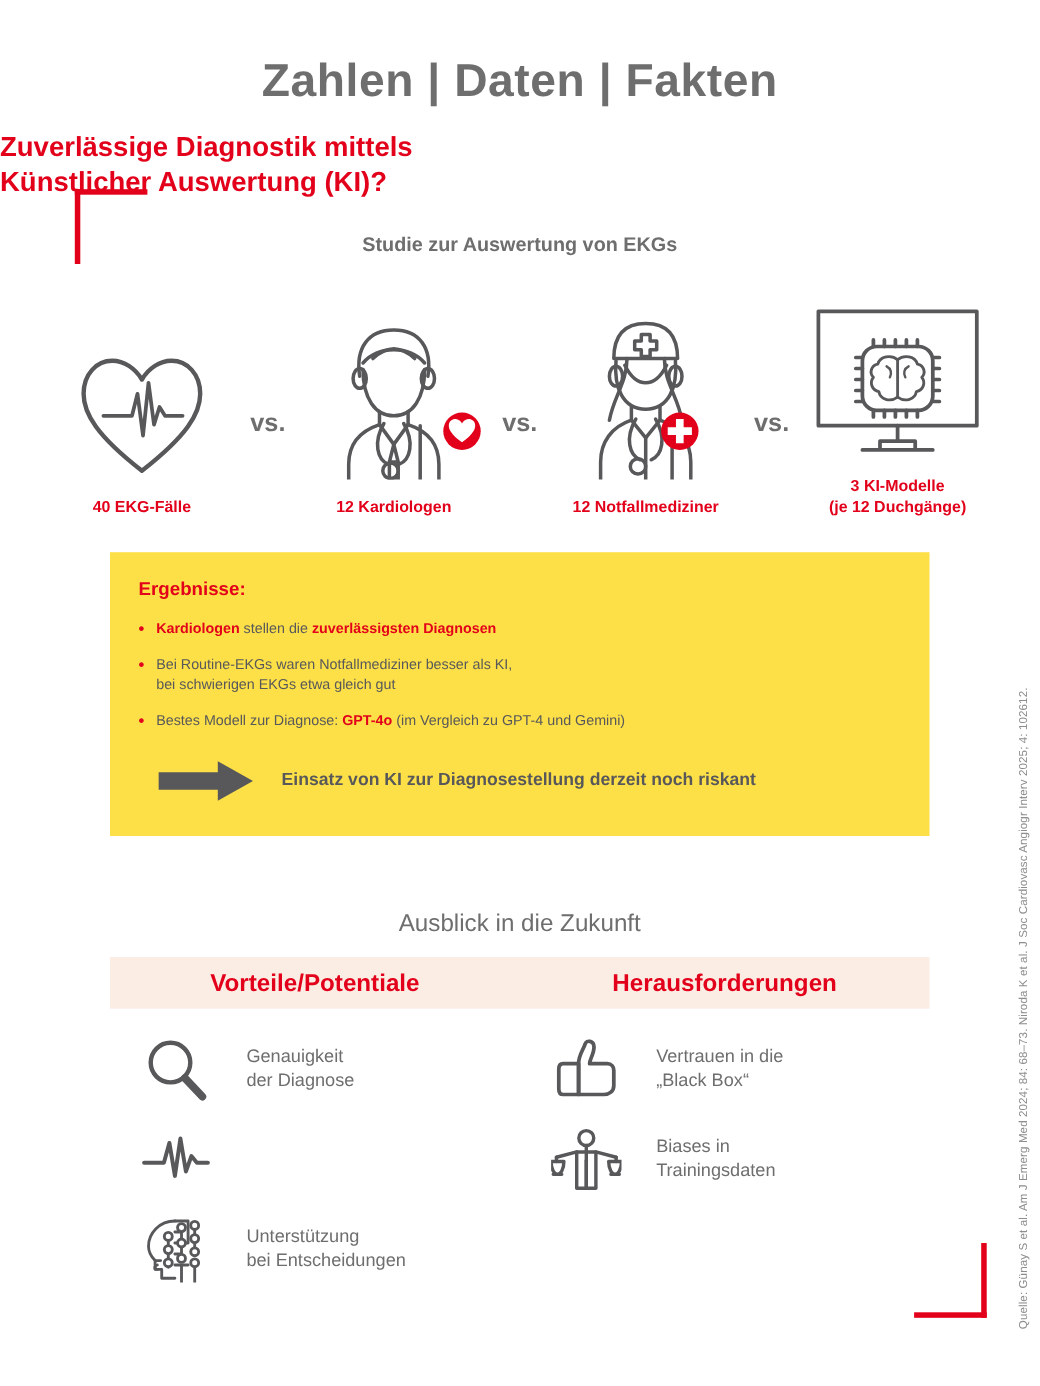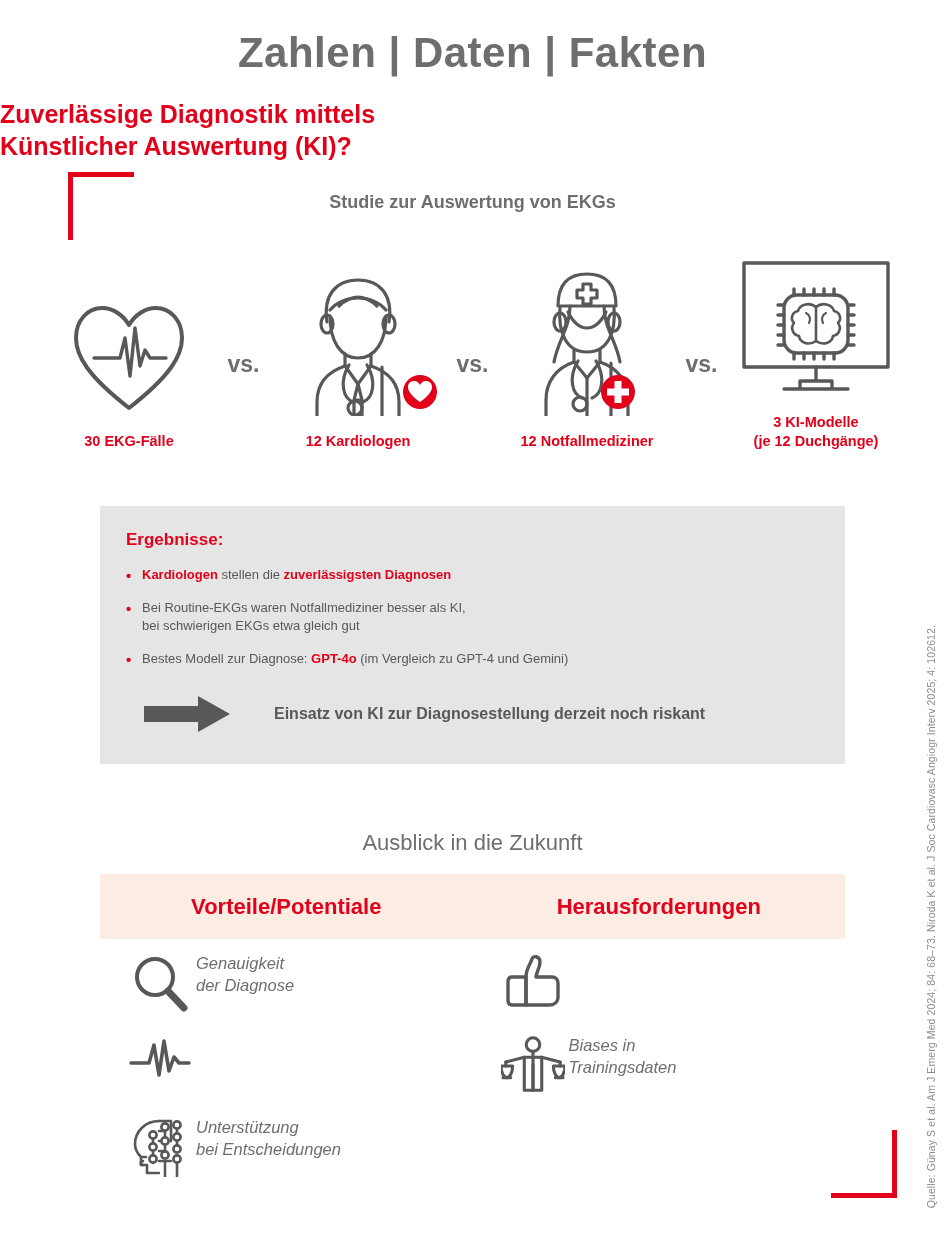--- a/index.html
+++ b/index.html
@@ -15,21 +15,21 @@
   
   .corner { position: absolute; }
   .corner-tl { left: 68px; top: 172px; width: 66px; height: 68px;
     border-left: 5px solid #e2001a; border-top: 5px solid #e2001a; }
   .corner-br { right: 48px; bottom: 62px; width: 66px; height: 68px;
     border-right: 5px solid #e2001a; border-bottom: 5px solid #e2001a; }
 
   
   .title-main {
     text-align:center; color:#6e6e6e; font-size:42px; font-weight:700;
-    letter-spacing:0.5px; padding-top:30px; line-height:1.1;
+    letter-spacing:0.5px; padding-top:50px; line-height:1.1;
   }
   .title-sub {
     text-align:left; color:#e2001a; font-size:25px; font-weight:700;
     line-height:1.28; margin-top:22px;
   }
   .title-study {
     text-align:center; color:#6e6e6e; font-size:18px; font-weight:700;
     margin-top:30px;
   }
 
@@ -44,50 +44,50 @@
     margin-top:16px; color:#e2001a; font-size:14.5px; font-weight:700;
     text-align:center; line-height:1.28;
   }
   .vs-sep {
     color:#6e6e6e; font-size:23px; font-weight:700; width:54px;
     text-align:center; padding-bottom:72px; flex:none;
   }
 
   
   .results {
-    margin:56px 100px 0 100px; background:#e5e5e5;
+    margin:32px 100px 0 100px; background:#fde047;
     padding:24px 26px 30px 26px;
   }
   .results-title { color:#e2001a; font-size:17px; font-weight:700; }
   .bullet-list { margin-top:16px; }
   .bullet {
     position:relative; padding-left:16px; margin-bottom:14px;
     color:#58585a; font-size:13px; line-height:1.42;
   }
   .bullet::before {
     content:"•"; position:absolute; left:0; top:-1px;
     color:#e2001a; font-size:15px; font-weight:700;
   }
   .bullet .hl { color:#e2001a; font-weight:700; }
-  .conclusion { display:flex; align-items:center; gap:44px; margin-top:26px; padding-left:18px; }
+  .conclusion { display:flex; align-items:center; gap:26px; margin-top:26px; padding-left:18px; }
   .conclusion-text { color:#58585a; font-size:16px; font-weight:700; }
 
   
   .outlook-title {
     text-align:center; color:#6e6e6e; font-size:22px; font-weight:400;
     margin-top:66px;
   }
   .outlook-band {
-    margin:18px 100px 0 100px; background:#fbece4; height:65px;
+    margin:18px 100px 0 100px; background:#fbece4; height:47px;
     display:flex; align-items:center;
   }
   .band-half { flex:1; text-align:center; color:#e2001a; font-size:22px; font-weight:700; }
   .outlook-cols { display:flex; margin:14px 100px 0 100px; }
   .outlook-col { flex:1; }
-  .outlook-item { display:flex; align-items:flex-start; gap:4px; height:82px; padding-left:28px;font-style:italic; }
+  .outlook-item { display:flex; align-items:center; gap:32px; height:82px; padding-left:28px; }
   .outlook-art { width:64px; flex:none; display:flex; align-items:center; justify-content:center; }
   .outlook-text { color:#6e6e6e; font-size:16.5px; line-height:1.33; }
 
   
   .source {
     position:absolute; right:8px; bottom:52px;
     writing-mode:vertical-rl; transform:rotate(180deg);
     color:#8d8d8d; font-size:10.5px; letter-spacing:0.1px; white-space:nowrap;
   }
 </style>
@@ -108,21 +108,21 @@
 
   <div class="compare-row">
 
     <div class="compare-item">
       <div class="compare-art">
         <svg width="122" height="118" viewBox="0 0 122 118">
           <path d="M61 110 C20 78 8 58 8 40 C8 22 20 10 34 10 C45 10 55 17 61 27 C67 17 77 10 88 10 C102 10 114 22 114 40 C114 58 102 78 61 110 Z" fill="none" stroke="#58585a" stroke-width="4" stroke-linejoin="round"></path>
           <polyline points="26,60 46,60 52,60 57,40 62,78 67,30 72,68 77,52 82,60 98,60" fill="none" stroke="#58585a" stroke-width="3.4" stroke-linejoin="round" stroke-linecap="round"></polyline>
         </svg>
       </div>
-      <div class="compare-label">30 EKG-Fälle</div>
+      <div class="compare-label">40 EKG-Fälle</div>
     </div>
 
     <div class="vs-sep">vs.</div>
 
     <div class="compare-item">
       <div class="compare-art">
         <svg width="150" height="150" viewBox="0 0 150 150">
           <g fill="none" stroke="#58585a" stroke-width="3.2" stroke-linecap="round" stroke-linejoin="round">
             <path d="M44 56 C40 30 52 14 75 14 C98 14 110 30 106 56"></path>
             <path d="M47 50 C47 76 58 92 75 92 C92 92 103 76 103 50"></path>
@@ -301,20 +301,24 @@
 
       <div class="outlook-item">
         <div class="outlook-art">
           <svg width="58" height="58" viewBox="0 0 58 58">
             <g fill="none" stroke="#58585a" stroke-width="3.4" stroke-linejoin="round" stroke-linecap="round">
               <path d="M22 24 C22 16 26 12 28 6 C29 2 36 3 36 9 C36 15 32 20 32 24 L48 24 C52 24 54 27 54 30 L54 44 C54 49 50 52 45 52 L22 52 Z"></path>
               <path d="M22 24 L8 24 C5 24 4 26 4 29 L4 47 C4 50 5 52 8 52 L22 52 Z"></path>
             </g>
           </svg>
         </div>
+        <div class="outlook-text">
+          <div>Vertrauen in die</div>
+          <div>„Black Box“</div>
+        </div>
       </div>
 
 
       <div class="outlook-item">
         <div class="outlook-art">
           <svg width="66" height="58" viewBox="0 0 66 58">
             <g fill="none" stroke="#58585a" stroke-width="3.2" stroke-linejoin="round" stroke-linecap="round">
               <circle cx="33" cy="9" r="7"></circle>
               <path d="M33 16 L33 56"></path>
               <path d="M24 22 L42 22 L42 56 L24 56 Z"></path>

